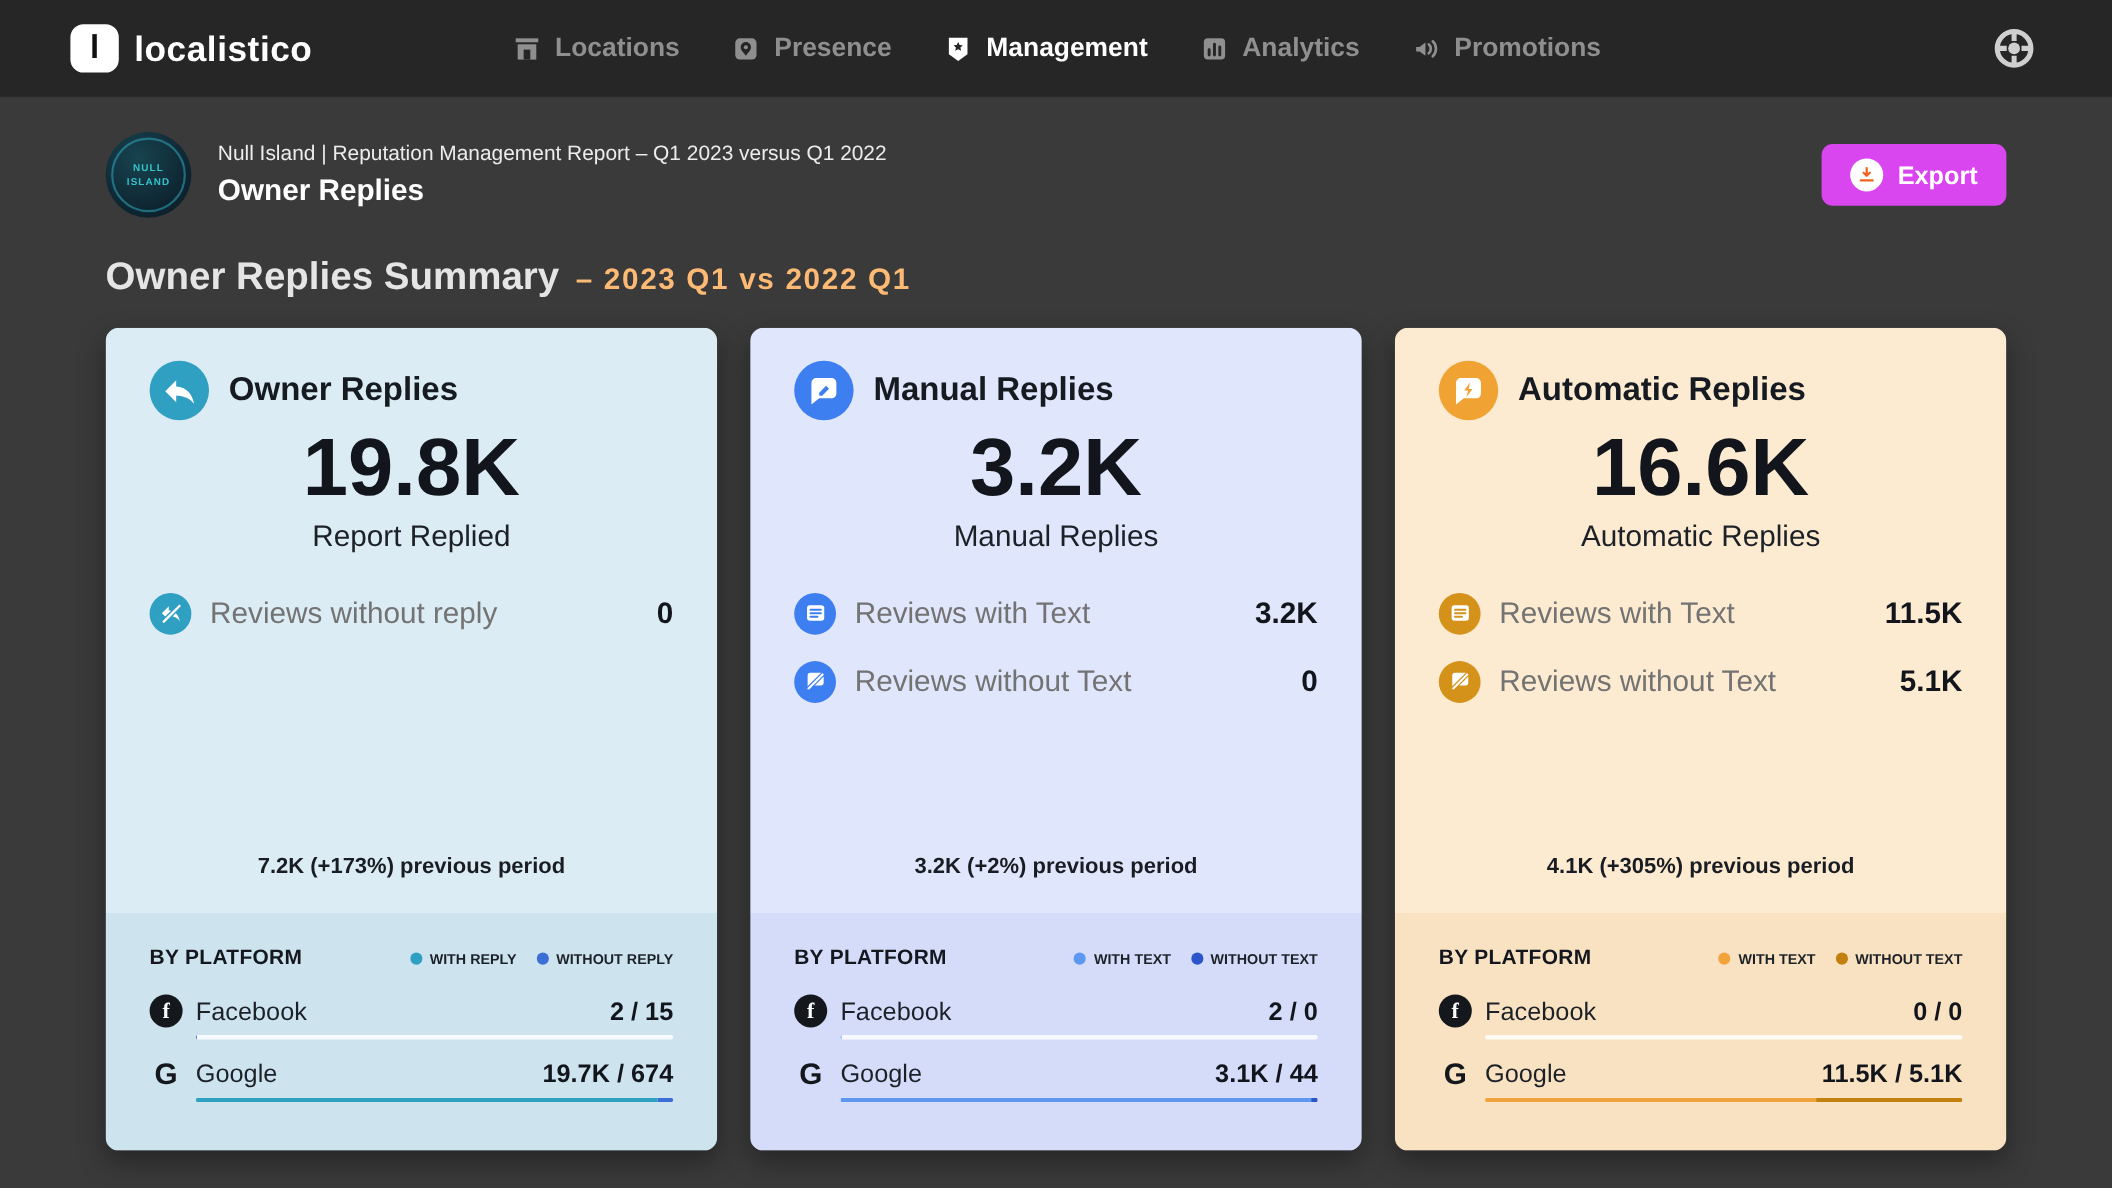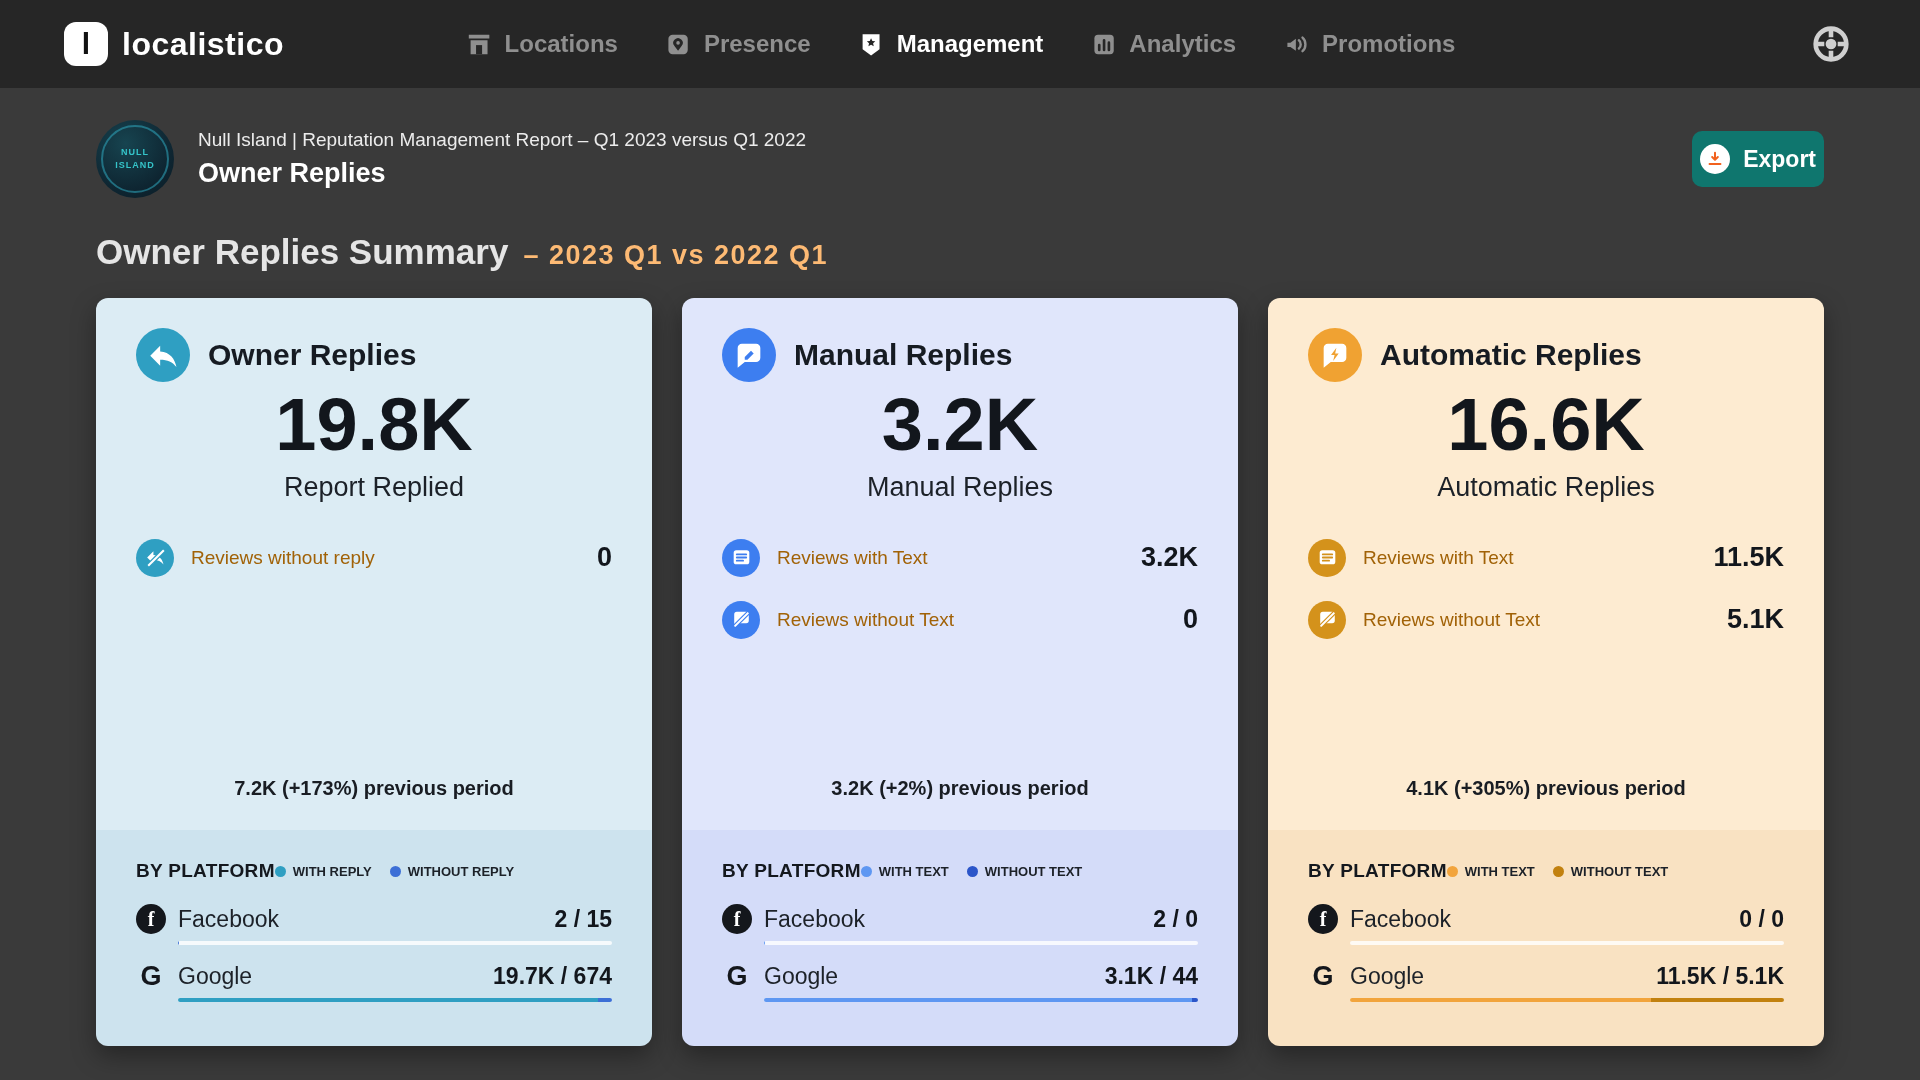--- a/index.html
+++ b/index.html
@@ -20,22 +20,22 @@
 
   
   .header-row{display:flex;align-items:center;padding:32px 96px 0;gap:24px}
   .avatar{position:relative;width:78px;height:78px;border-radius:50%;flex:0 0 78px;
     background:radial-gradient(circle at 38% 30%,#174450 0%,#0e2531 65%,#0a1b24 100%);
     display:flex;align-items:center;justify-content:center;text-align:center;
     color:#35c4c9;font-size:9px;font-weight:bold;letter-spacing:1px;padding:10px;line-height:1.4}
   .avatar::after{content:"";position:absolute;inset:5px;border:2px solid rgba(47,168,189,.55);border-radius:50%}
   .header-text .report-line{color:#ececec;font-size:19px}
   .header-text .page-title{color:#fff;font-size:27px;font-weight:bold;margin-top:7px}
-  .export-btn{margin-left:auto;background:#0f766e;color:#fff;font-size:23px;font-weight:bold;border:none;border-radius:10px;
-    padding:13px 8px;display:flex;align-items:center;gap:13px;cursor:pointer;font-family:inherit}
+  .export-btn{margin-left:auto;background:#d946ef;color:#fff;font-size:23px;font-weight:bold;border:none;border-radius:10px;
+    padding:13px 26px;display:flex;align-items:center;gap:13px;cursor:pointer;font-family:inherit}
   .export-ic{width:30px;height:30px;background:#fff;border-radius:50%;display:flex;align-items:center;justify-content:center}
   .export-ic svg{width:20px;height:20px}
 
   
   .summary{padding:34px 96px 0;display:flex;align-items:baseline;gap:15px}
   .summary h1{color:#e5e5e5;font-size:35px;font-weight:bold}
   .summary .sub{color:#fdba74;font-size:27px;font-weight:600;letter-spacing:1.5px}
 
   
   .cards{display:flex;gap:30px;padding:26px 96px 0}
@@ -44,26 +44,26 @@
   .card-head{display:flex;align-items:center;gap:18px}
   .hicon{width:54px;height:54px;border-radius:50%;display:flex;align-items:center;justify-content:center;flex:0 0 54px}
   .hicon svg{width:34px;height:34px}
   .card-title{font-size:30px;color:#161b22;font-weight:bold}
   .big-value{text-align:center;font-size:74px;font-weight:bold;color:#12161c;margin-top:4px;line-height:1.05}
   .big-label{text-align:center;font-size:27px;color:#1c2128;margin-top:8px;font-weight:500}
   .metrics{margin-top:36px;display:flex;flex-direction:column;gap:24px}
   .metric{display:flex;align-items:center;gap:17px}
   .micon{width:38px;height:38px;border-radius:50%;display:flex;align-items:center;justify-content:center;flex:0 0 38px}
   .micon svg{width:25px;height:25px}
-  .mlabel{font-size:19px;color:#a16207;flex:1}
+  .mlabel{font-size:27px;color:#737373;flex:1}
   .mvalue{font-size:27px;font-weight:bold;color:#12161c}
   .previous{margin-top:auto;text-align:center;font-size:20px;font-weight:bold;color:#191d23}
 
   .card-footer{height:216px;padding:30px 40px 0}
-  .pf-head{display:flex;align-items:center;}
+  .pf-head{display:flex;align-items:center;justify-content:space-between}
   .pf-title{font-size:19px;font-weight:bold;color:#14181e;letter-spacing:.3px}
   .legend{display:flex;gap:18px}
   .lg{display:flex;align-items:center;gap:7px;font-size:13px;font-weight:bold;color:#1c2128;white-space:nowrap}
   .dot{width:11px;height:11px;border-radius:50%;display:inline-block}
   .prow{display:grid;grid-template-columns:42px 1fr auto;align-items:center;margin-top:22px;row-gap:7px}
   .prow + .prow{margin-top:16px}
   .picon{width:30px;height:30px;display:flex;align-items:center;justify-content:center}
   .picon.fb{background:#14171c;color:#fff;border-radius:50%;font-weight:bold;font-size:20px;font-family:"Liberation Serif",serif}
   .picon.g{color:#14171c;font-weight:bold;font-size:27px}
   .pname{font-size:23px;color:#1c2128}

